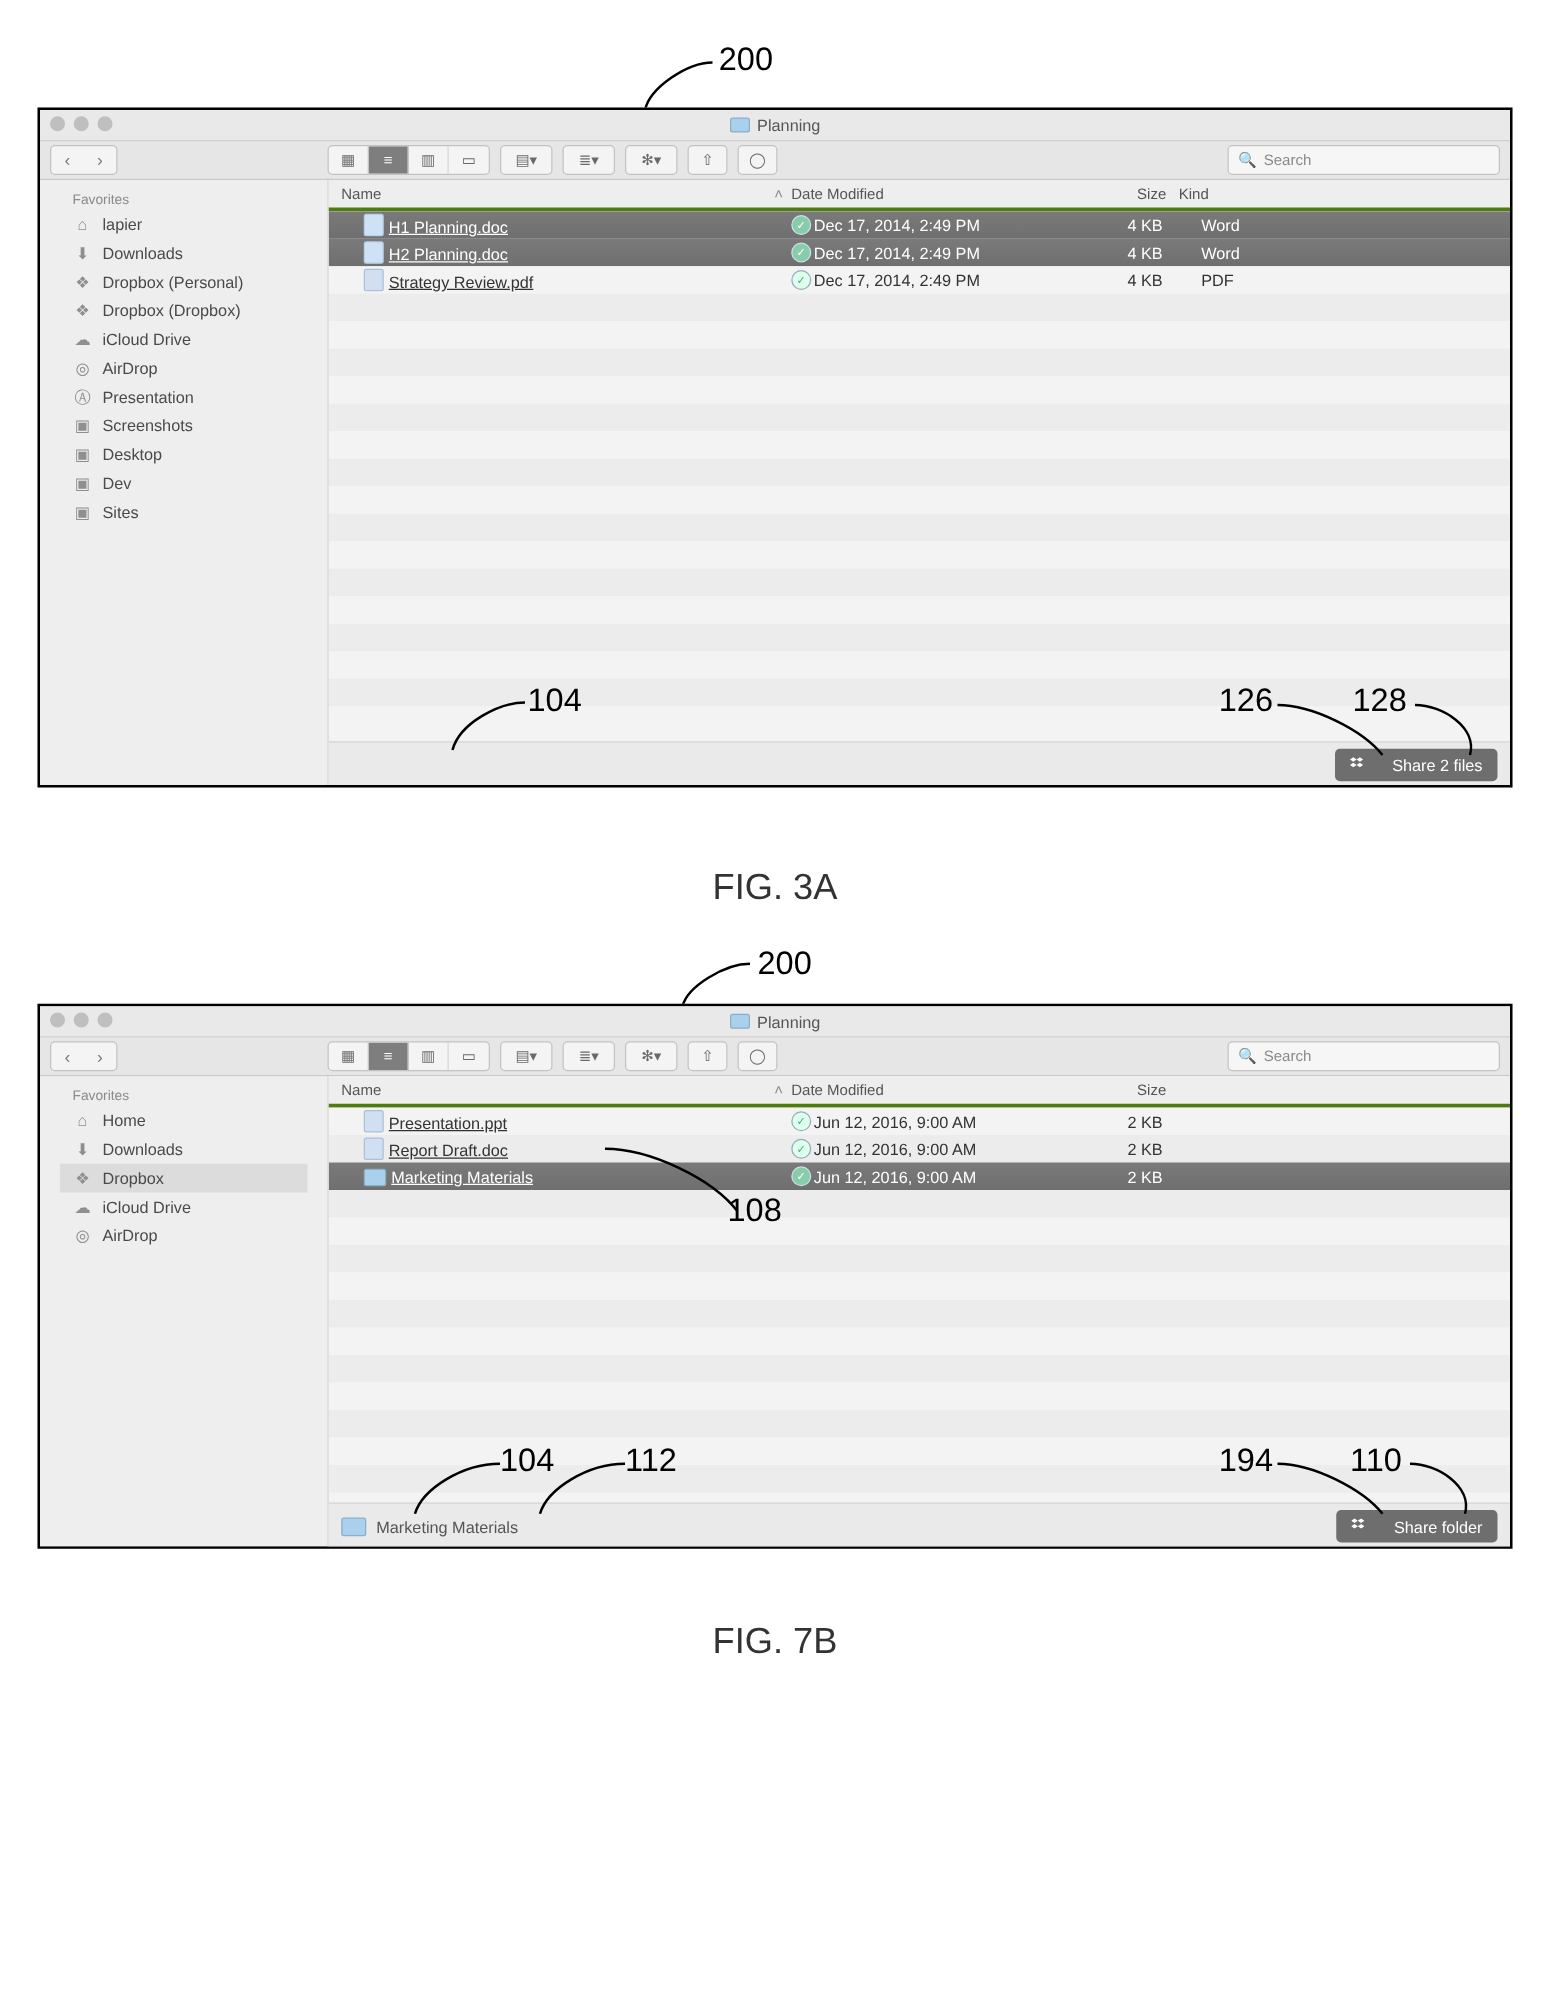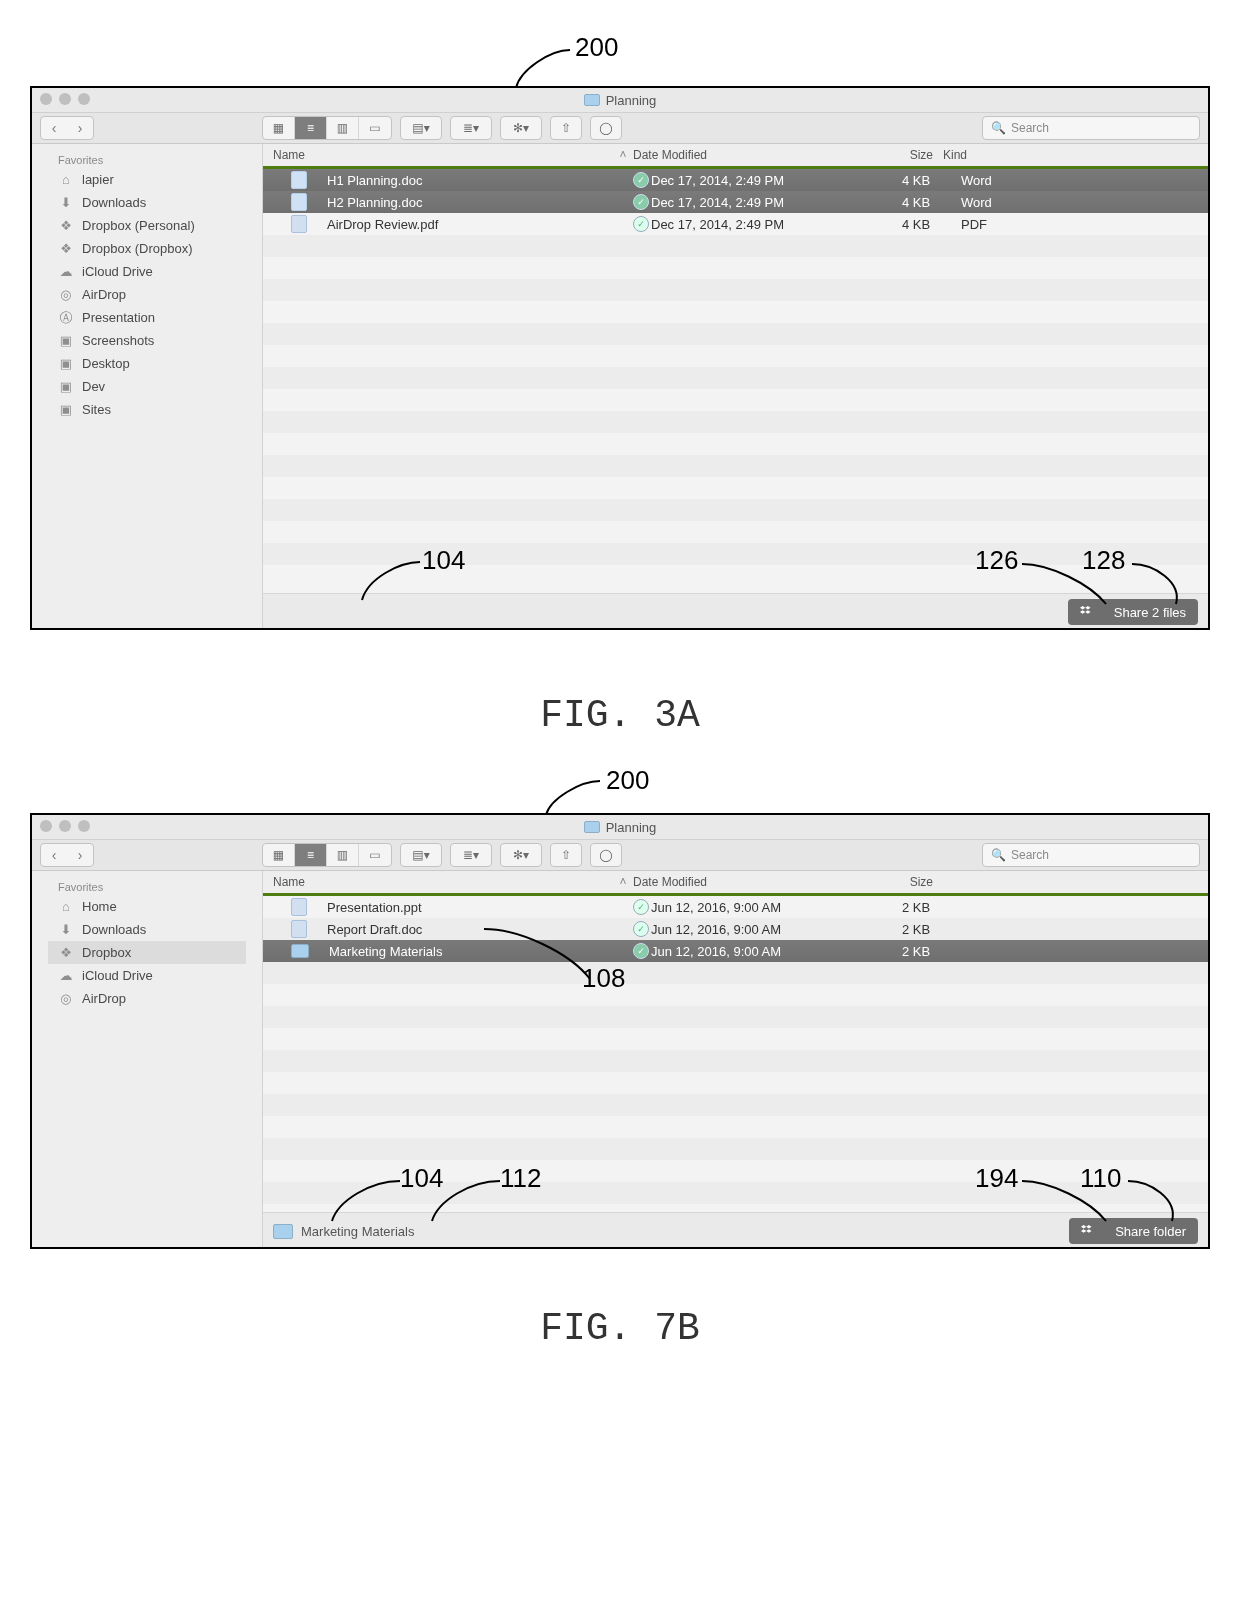--- a/index.html
+++ b/index.html
@@ -15,22 +15,22 @@
   }
   .callout {
     position: absolute;
     font-size: 26px;
     font-family: Arial, sans-serif;
     color: #000;
     pointer-events: none;
   }
   .fig-caption {
     text-align: center;
-    font-size: 38px;
-    font-family: Liberation Mono, monospace;
+    font-size: 29px;
+    font-family: Liberation Sans, sans-serif;
     margin: 14px 0 36px 0;
   }
   .window-wrap {
     position: relative;
     margin: 0 auto;
   }
   .window {
     border: 2px solid #000;
     background: #e6e6e6;
     overflow: hidden;
@@ -147,21 +147,21 @@
   .rows { flex:1; overflow:hidden; }
   .row {
     display:flex; height:22px; align-items:center; font-size:13px;
   }
   .row:nth-child(odd){ background:#f3f3f3; }
   .row:nth-child(even){ background:#ececec; }
   .row.sel {
     background: linear-gradient(#7a7a7a,#6f6f6f);
     color:#fff;
   }
-  .row .c-name { flex:0 0 340px; padding-left: 28px; display:flex; align-items:center; gap:20px;}
+  .row .c-name { flex:0 0 340px; padding-left: 28px; display:flex; align-items:flex-end; gap:4px;text-decoration:underline;}
   .row .file-icon {
     width:14px; height:16px; background:#d2dff0; border:1px solid #a9c1dc; border-radius:2px;
   }
   .row.sel .file-icon { background:#cfe2f5; border-color:#b6cee8;}
   .row .folder-icon {
     width:16px; height:12px; background:#a9d0ec; border:1px solid #8caec6; border-radius:2px;
   }
   .row .sync-icon {
     width:14px; height:14px; border-radius:50%; border:1px solid #9ab; background:#dfe; font-size:9px;
     display:flex; align-items:center; justify-content:center; color:#5a8;
@@ -317,21 +317,21 @@
                 <div class="c-sync">
                   <span class="sync-icon">✓</span>
                 </div>
                 <div class="c-date">Dec 17, 2014, 2:49 PM</div>
                 <div class="c-size">4 KB</div>
                 <div class="c-kind">Word</div>
               </div>
               <div class="row">
                 <div class="c-name">
                   <span class="file-icon"></span>
-                  <span>AirDrop Review.pdf</span>
+                  <span>Strategy Review.pdf</span>
                 </div>
                 <div class="c-sync">
                   <span class="sync-icon">✓</span>
                 </div>
                 <div class="c-date">Dec 17, 2014, 2:49 PM</div>
                 <div class="c-size">4 KB</div>
                 <div class="c-kind">PDF</div>
               </div>
               <div class="row empty"></div>
               <div class="row empty"></div>

